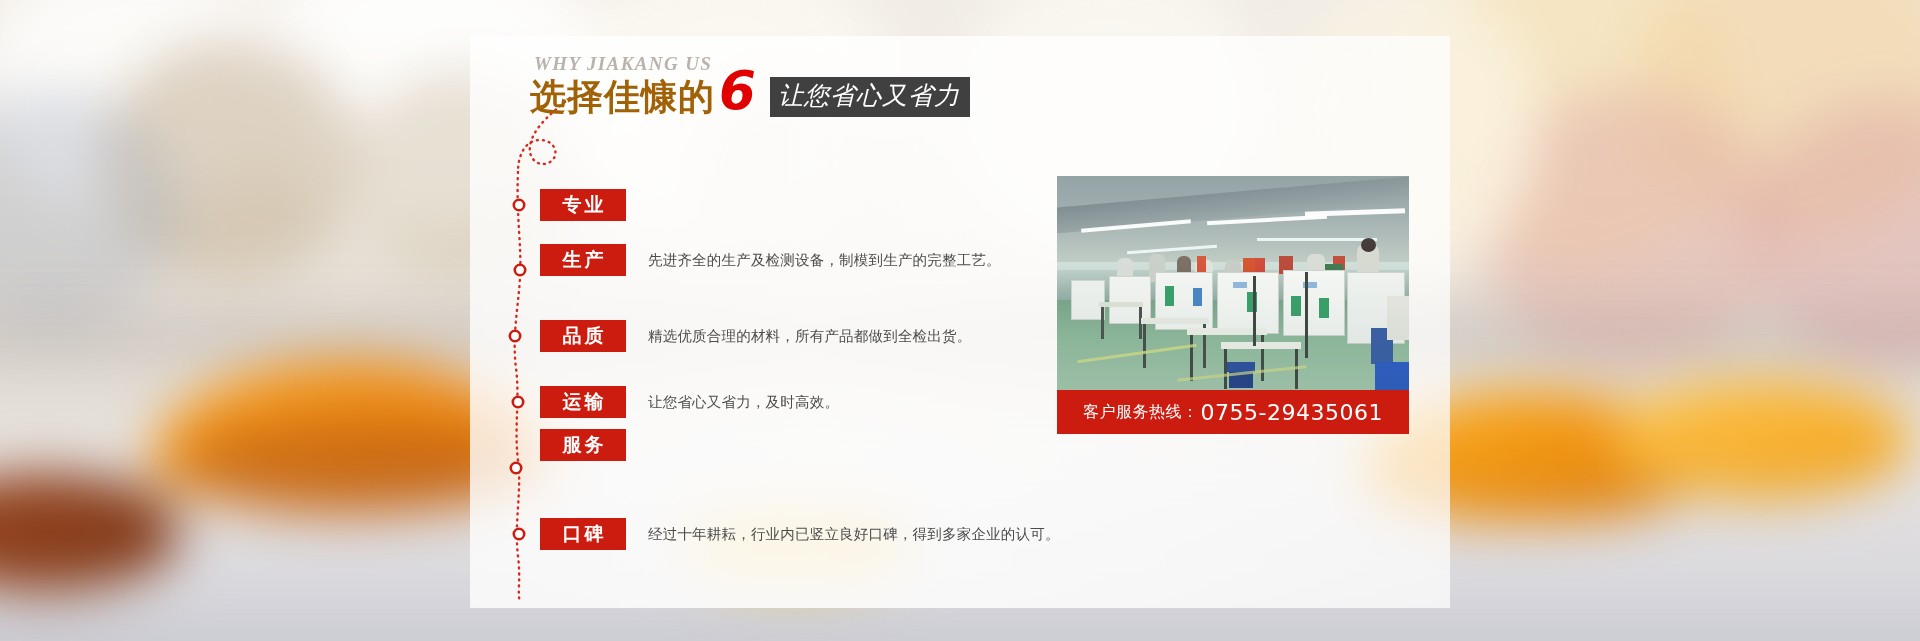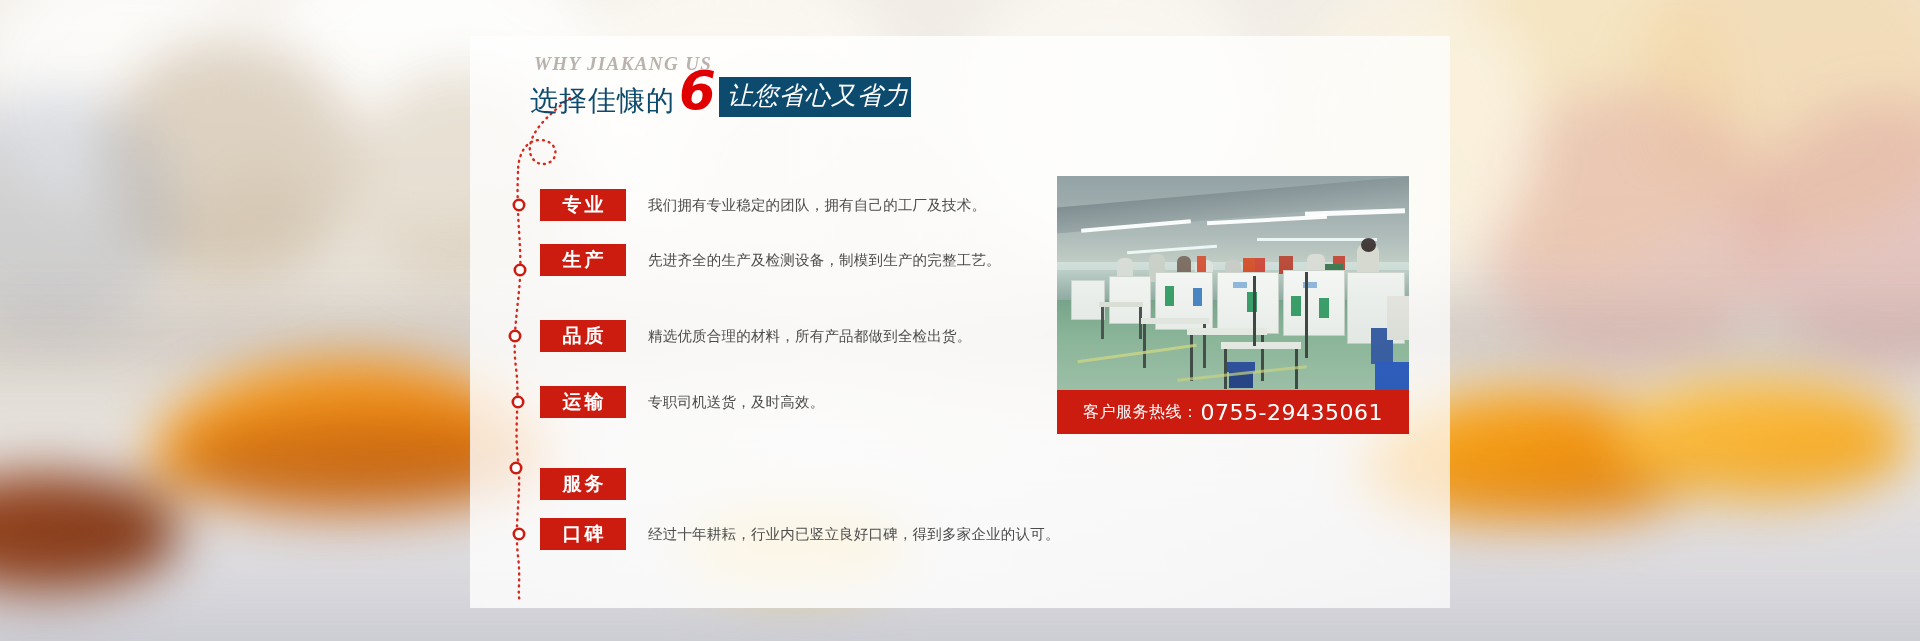--- a/index.html
+++ b/index.html
@@ -63,22 +63,22 @@
     position:absolute;
     left:4px; top:-2px;
     font-family:"Liberation Serif","DejaVu Serif",serif;
     font-style:italic; font-weight:700;
     font-size:19px; letter-spacing:1.4px;
     color:#b9b2ad;
     white-space:nowrap;
   }
   .head-cn {
     font-family:"DejaVu Sans","Liberation Sans",sans-serif;
-    font-size:28px; font-weight:400;
-    color:#0c4a6e;
+    font-size:36px; font-weight:700;
+    color:#a16207;
     letter-spacing:1px;
     line-height:1;
     padding-bottom:2px;
   }
   .head-num {
     font-family:"DejaVu Sans","Liberation Sans",sans-serif;
     font-size:53px; font-weight:700; font-style:italic;
     color:#e00000;
     line-height:1;
     margin-left:4px;
@@ -86,27 +86,27 @@
   }
   .head-red {
     font-family:"DejaVu Sans","Liberation Sans",sans-serif;
     font-size:47px; font-weight:700; font-style:italic;
     color:#e00000;
     line-height:1;
     letter-spacing:0px;
     margin-left:1px;
   }
   .head-black {
-    background:#0c4a6e;
+    background:#404040;
     color:#ffffff;
     font-family:"DejaVu Sans","Liberation Sans",sans-serif;
     font-size:25px; font-weight:400; font-style:italic;
     line-height:1;
-    padding:6px 2px 9px 8px;
-    margin-left:4px;
+    padding:6px 10px 9px 8px;
+    margin-left:15px;
     letter-spacing:1px;
     align-self:flex-end;
   }
 
   
   #dots { position:absolute; left:470px; top:36px; width:980px; height:572px; pointer-events:none; }
 
   
   .row {
     position:absolute;
@@ -229,35 +229,34 @@
 
 <div id="heading">
   <span class="kicker">WHY JIAKANG US</span>
   <span class="head-cn">选择佳慷的</span>
   <span class="head-num">6</span>
   <span class="head-black">让您省心又省力</span>
 </div>
 
 <div class="row" style="top:189px;">
   <span class="badge">专业</span>
-  <span class="desc">我们拥有专业稳定的团队，拥有自己的工厂及技术。</span>
 </div>
 <div class="row" style="top:244px;">
   <span class="badge">生产</span>
   <span class="desc">先进齐全的生产及检测设备，制模到生产的完整工艺。</span>
 </div>
 <div class="row" style="top:320px;text-align:center;">
   <span class="badge">品质</span>
   <span class="desc">精选优质合理的材料，所有产品都做到全检出货。</span>
 </div>
 <div class="row" style="top:386px;">
   <span class="badge">运输</span>
-  <span class="desc">专职司机送货，及时高效。</span>
-</div>
-<div class="row" style="top:468px;">
+  <span class="desc">让您省心又省力，及时高效。</span>
+</div>
+<div class="row" style="top:429px;">
   <span class="badge">服务</span>
 </div>
 <div class="row" style="top:518px;">
   <span class="badge">口碑</span>
   <span class="desc">经过十年耕耘，行业内已竖立良好口碑，得到多家企业的认可。</span>
 </div>
 
 <div id="photo-wrap">
   <div id="photo">
     <div class="ceiling"></div>

